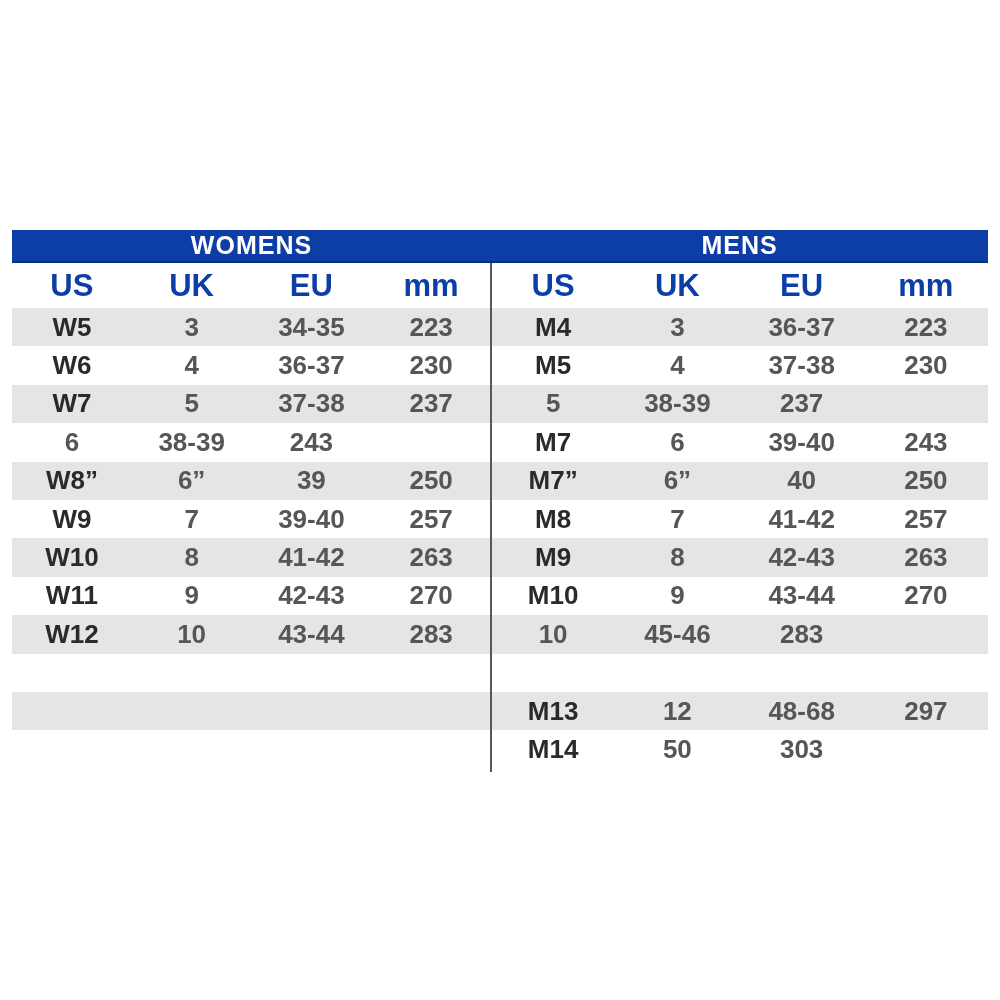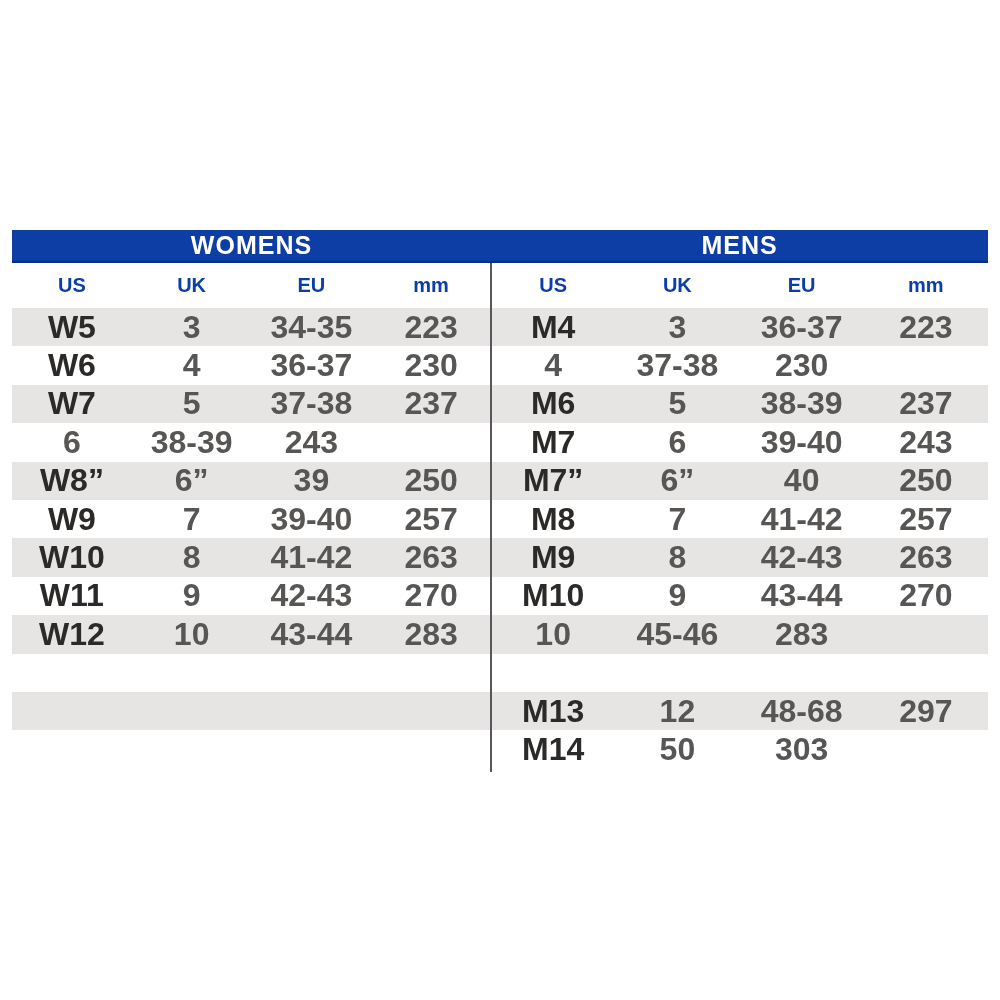--- a/index.html
+++ b/index.html
@@ -26,25 +26,25 @@
     background:var(--divider,#58585a);
   }
   .header-row{display:flex;height:45px;}
   .half{display:flex;}
   .cell{
     width:25%;text-align:center;
     display:flex;align-items:center;justify-content:center;
     overflow:hidden;white-space:nowrap;
   }
   .header-row .cell{
-    color:var(--column-header-text,#0b3ea7);font-size:20px;
+    color:var(--column-header-text,#0b3ea7);font-size:31px;
   }
   .row{
     display:flex;height:38.4px;
-    font-size:32px;color:var(--cell-text,#575654);
+    font-size:26px;color:var(--cell-text,#575654);
   }
   .row.stripe{background:var(--stripe,#e6e5e4);}
   .row .cell.us{color:var(--us-text,#2b2a28);}
 </style>
 </head>
 <body>
 
 <div class="chart-wrap">
   <div class="title-bar">
     <div class="title w-left">WOMENS</div>
@@ -85,34 +85,34 @@
           </div>
         </div>
         <div class="row">
           <div class="half w-left">
             <div class="cell us">W6</div>
             <div class="cell">4</div>
             <div class="cell">36-37</div>
             <div class="cell">230</div>
           </div>
           <div class="half w-right">
+            <div class="cell us">M5</div>
             <div class="cell">4</div>
             <div class="cell">37-38</div>
             <div class="cell">230</div>
           </div>
         </div>
         <div class="row stripe">
           <div class="half w-left">
             <div class="cell us">W7</div>
             <div class="cell">5</div>
             <div class="cell">37-38</div>
             <div class="cell">237</div>
           </div>
           <div class="half w-right">
-            <div class="cell us">M6</div>
             <div class="cell">5</div>
             <div class="cell">38-39</div>
             <div class="cell">237</div>
           </div>
         </div>
         <div class="row">
           <div class="half w-left">
             <div class="cell">6</div>
             <div class="cell">38-39</div>
             <div class="cell">243</div>

